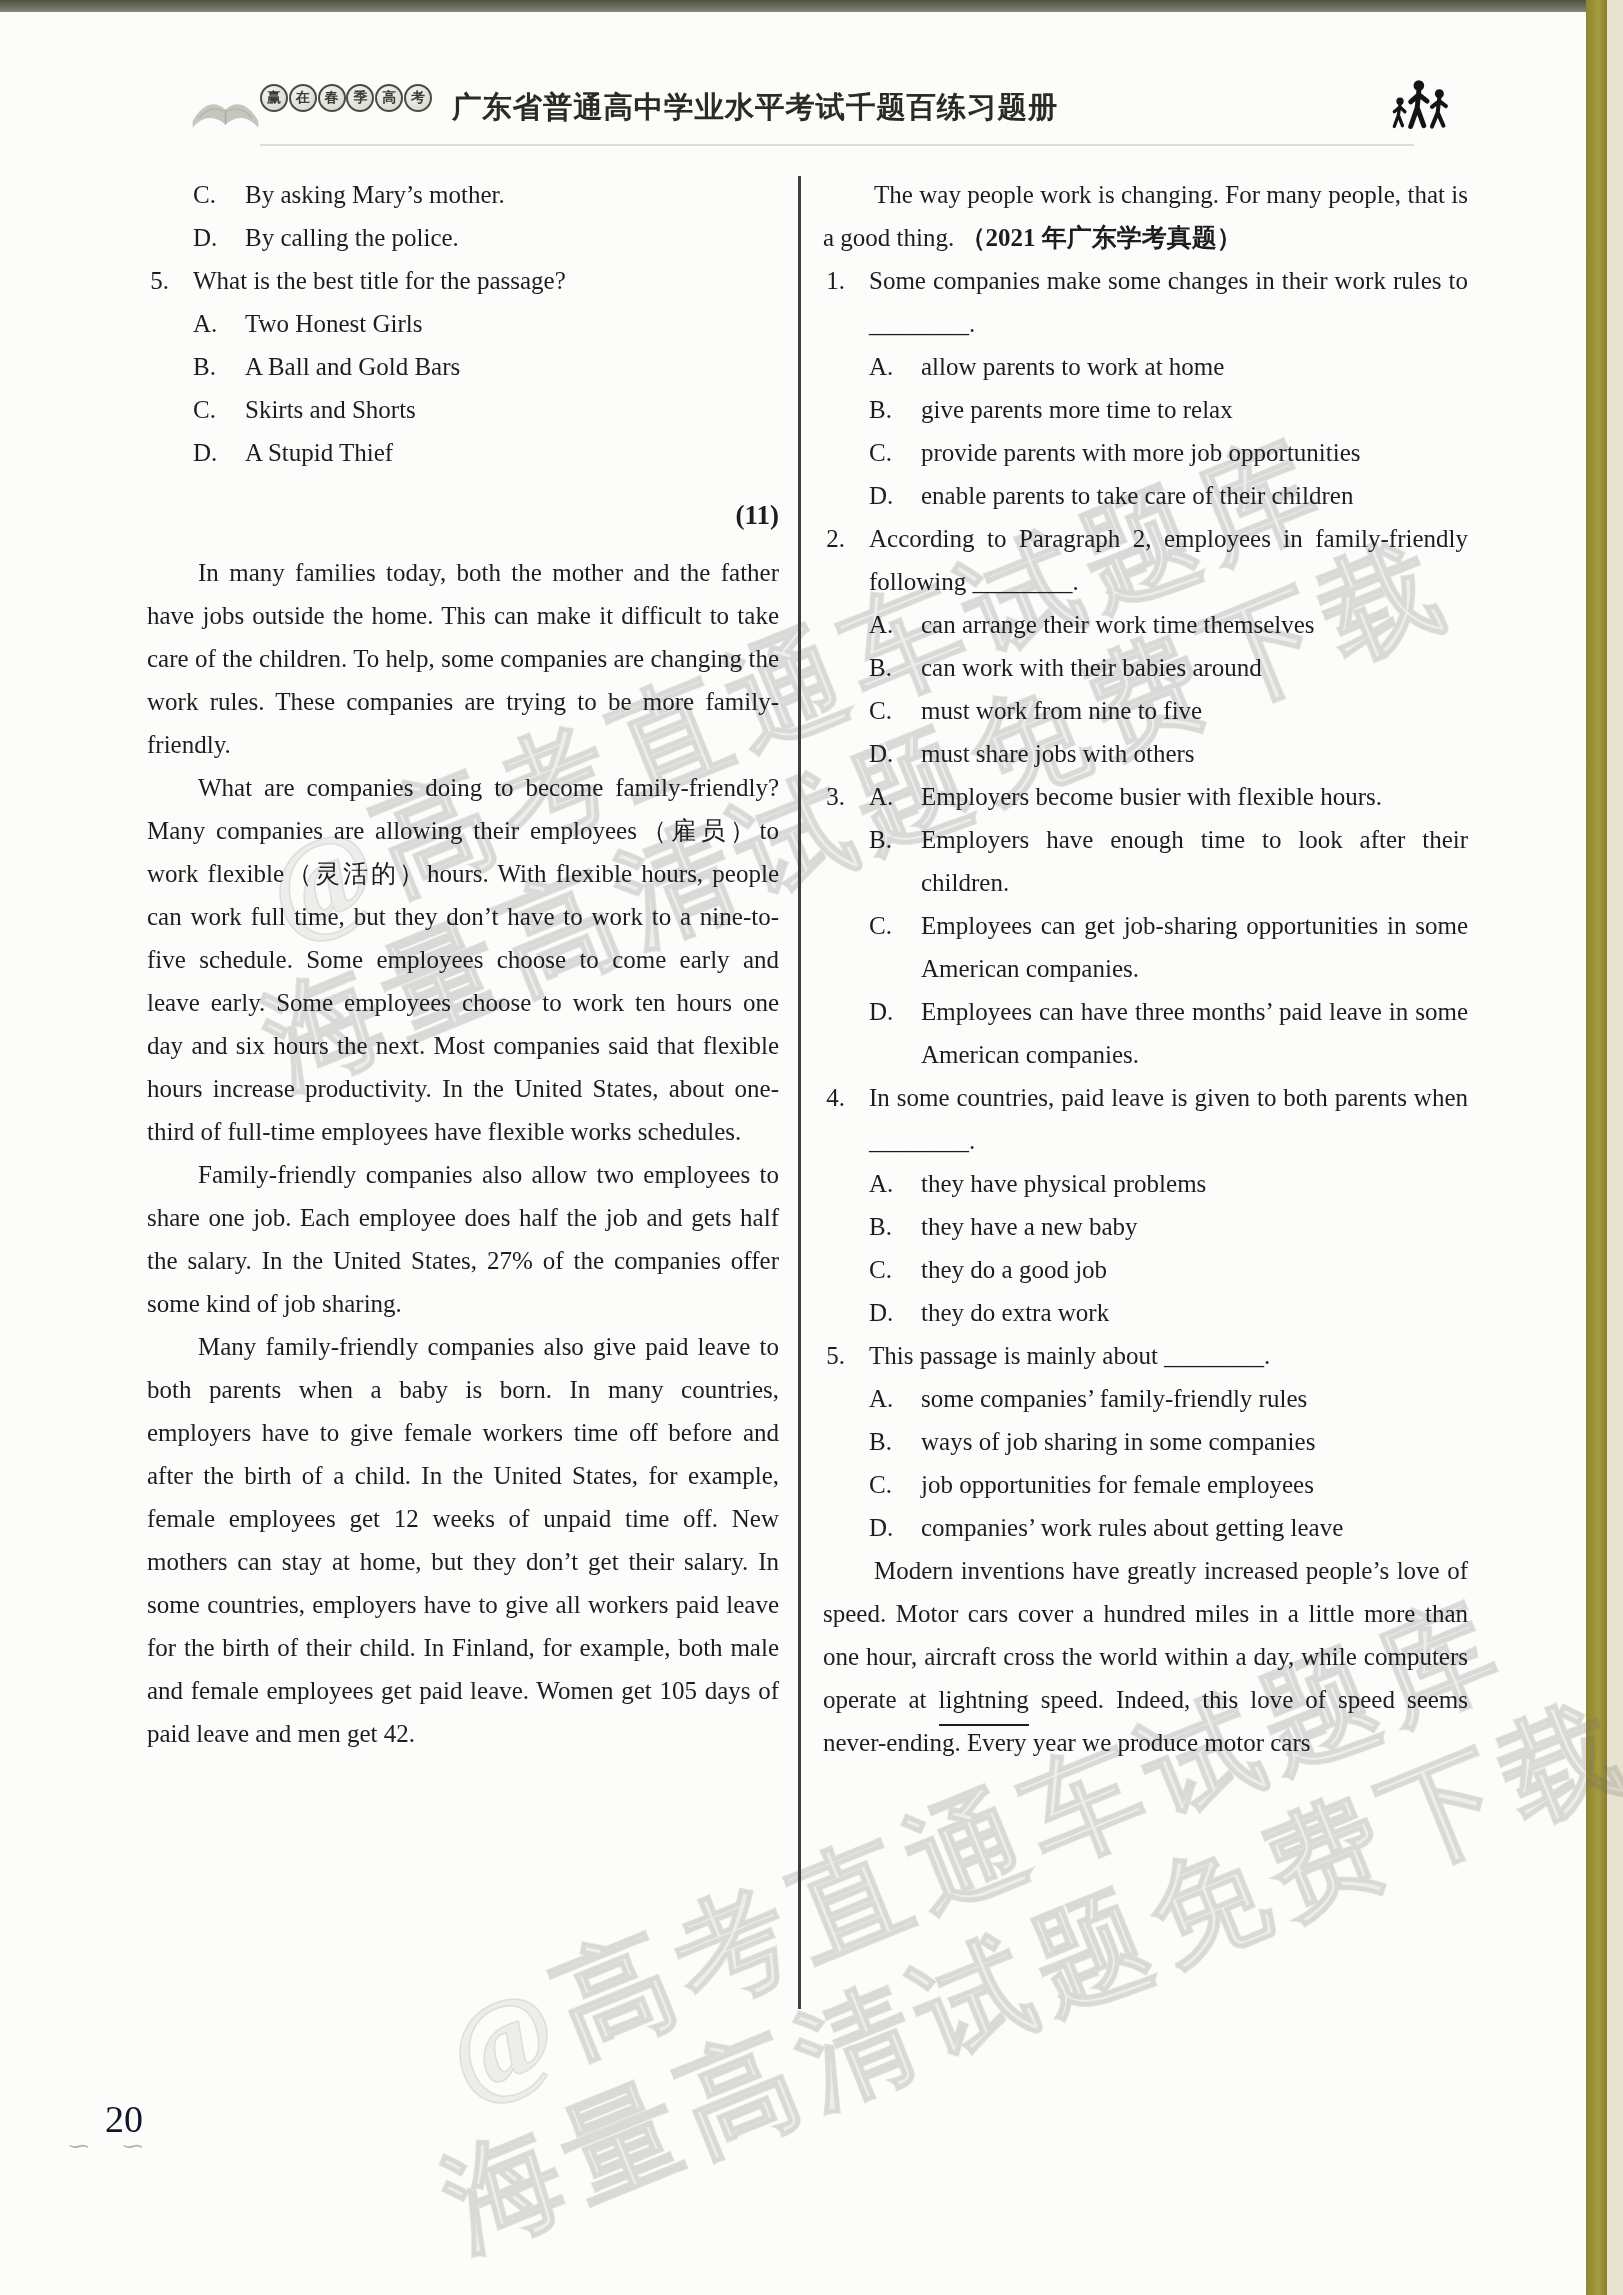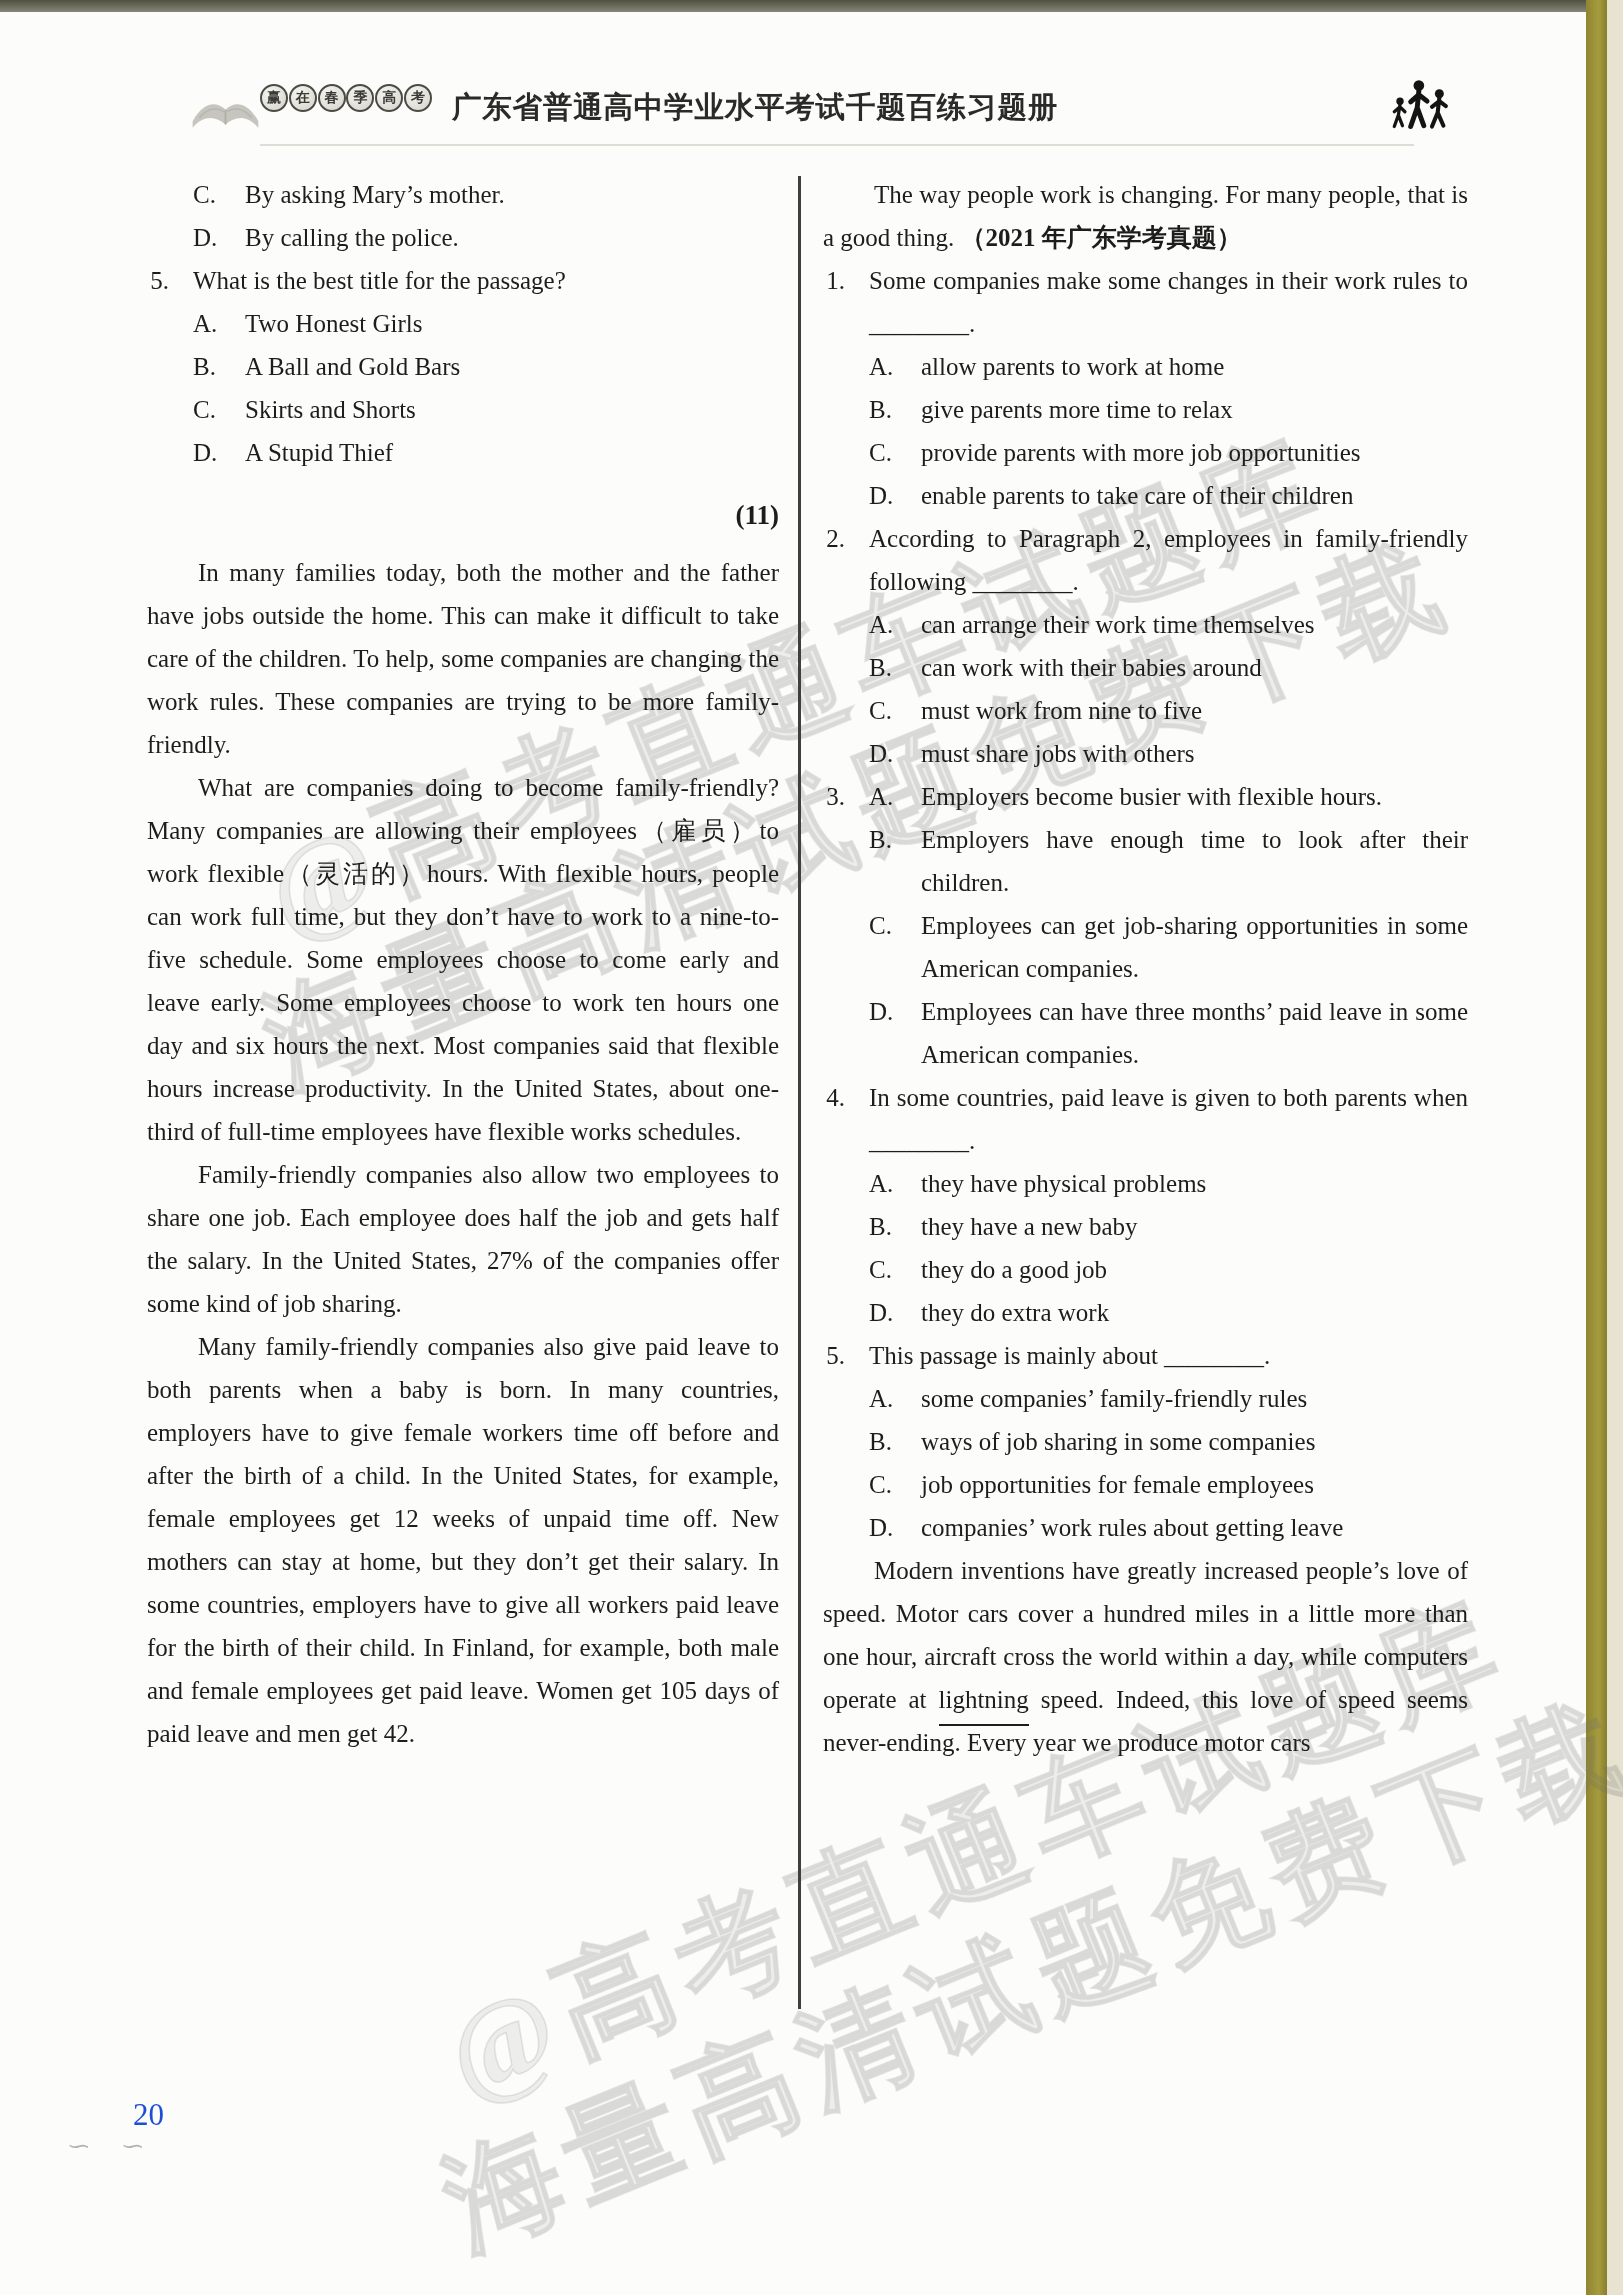--- a/index.html
+++ b/index.html
@@ -49,21 +49,21 @@
     background:#3f3f3f;}
   .question{position:relative;padding-left:46px;text-align:justify;}
   .qnum{position:absolute;left:3.3px;top:0;}
   .opt{position:relative;margin-left:46px;padding-left:52px;text-align:justify;}
   .optletter{position:absolute;left:0;top:0;}
   .para{margin:0;text-align:justify;text-indent:51px;}
   .p-heading{text-align:right;font-weight:bold;font-size:27px;margin:19.6px 0 14.7px 0;}
   .cn-bold{font-weight:bold;}
   .uline{border-bottom:2.5px solid #1d1d1d;padding-bottom:11px;}
   
-  .page-number{position:absolute;left:105px;top:2097px;font-size:31px;color:#1d4ed8;margin-left:28px;}
+  .page-number{position:absolute;left:105px;top:2097px;font-size:38px;color:#0f172a;}
   .page-decor{position:absolute;left:82px;top:2134px;color:#b3b3ad;font-size:21px;
     letter-spacing:21px;transform:scaleX(1.4);}
 </style>
 </head>
 <body>
 
 <div class="top-edge"></div>
 <div class="right-band"></div>
 <div class="right-outer"></div>
 

